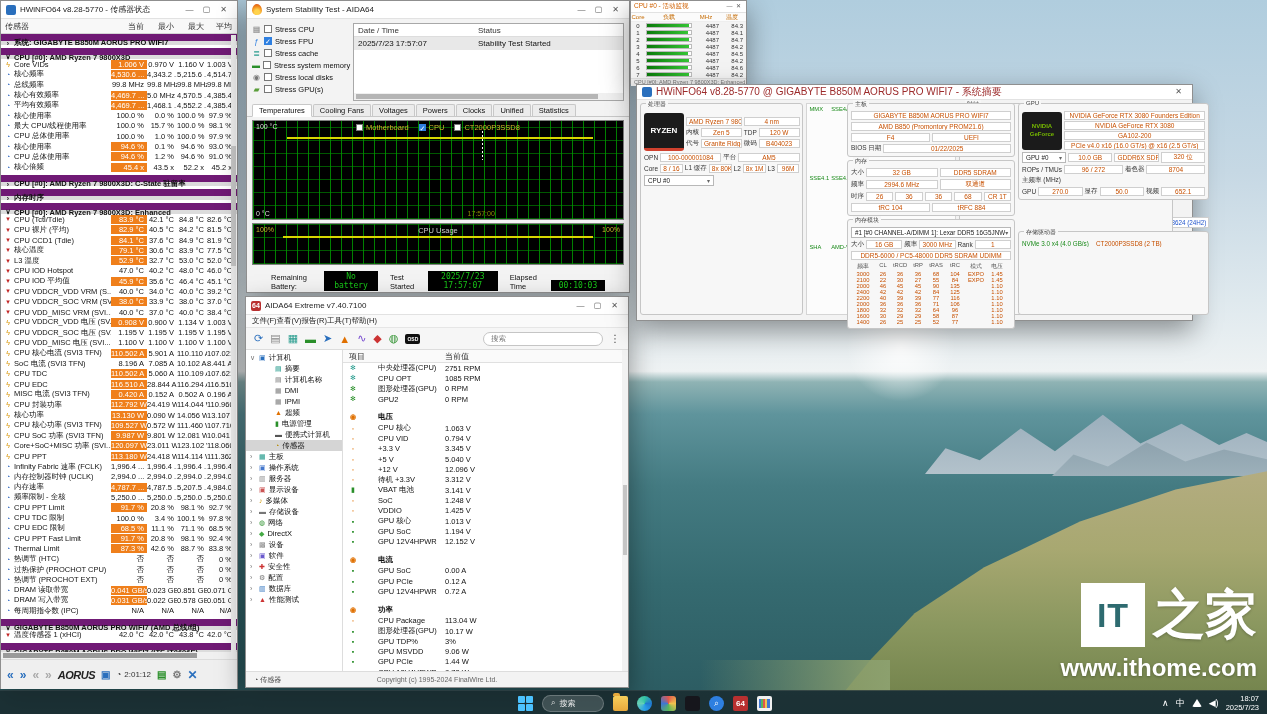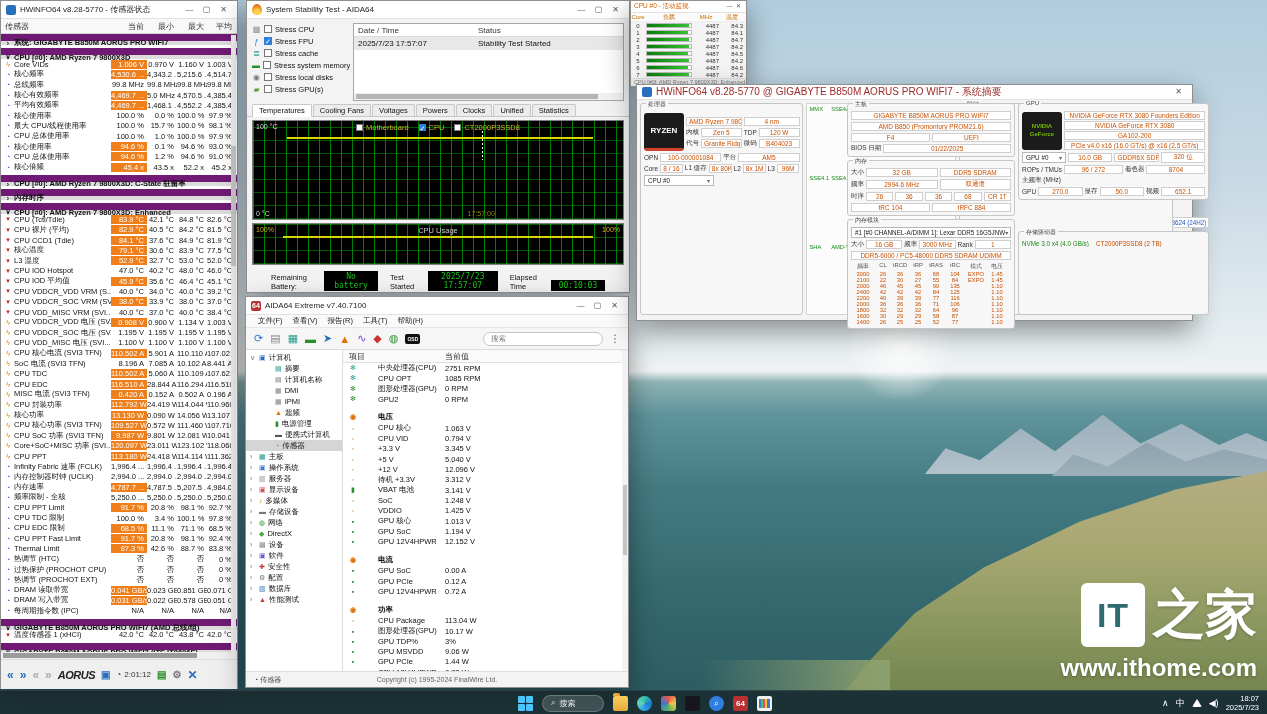--- a/index.html
+++ b/index.html
@@ -8,21 +8,21 @@
 
 #wp{position:absolute;inset:0;background:linear-gradient(180deg,#b0cdde 0%,#c6d8e4 24%,#dfe9ee 42%,#eef2f3 52%,#8fb3b4 53.5%,#5f949c 58%,#447b82 68%,#356a70 82%,#2b5a60 100%)}
 #sun{position:absolute;left:846px;top:292px;width:110px;height:110px;border-radius:50%;background:radial-gradient(circle,rgba(255,255,255,.92),rgba(255,255,255,0) 70%)}
 #m1{position:absolute;left:925px;top:398px;width:342px;height:76px;background:linear-gradient(180deg,#94a9b8,#b3c2cb);clip-path:polygon(0 100%,6% 66%,16% 82%,28% 40%,38% 70%,52% 22%,63% 60%,75% 34%,86% 62%,94% 46%,100% 58%,100% 100%)}
 #m2{position:absolute;left:1052px;top:428px;width:215px;height:48px;background:linear-gradient(180deg,#879da9,#9db0ba);clip-path:polygon(0 100%,10% 55%,26% 80%,44% 30%,62% 70%,80% 45%,100% 65%,100% 100%)}
 #grass{position:absolute;left:832px;top:462px;width:435px;height:229px;background:linear-gradient(180deg,#b5ad82 0%,#a8a871 38%,#8a975f 72%,#75854e 100%);clip-path:polygon(100% 4%,100% 100%,3% 100%,9% 86%,19% 66%,35% 46%,57% 26%,79% 12%)}
 #marsh{position:absolute;left:700px;top:660px;width:190px;height:31px;background:linear-gradient(90deg,rgba(140,160,110,0),#8ca06e)}
 
 #wm{position:absolute;right:10px;bottom:32px;color:#fff;text-align:right}
 #wm .row{display:flex;align-items:center;justify-content:flex-end;gap:8px}
-#wm .tile{width:64px;height:64px;background:#fff;border-radius:6px;display:grid;place-items:center;font-weight:bold;font-size:34px;color:#2e6b70;letter-spacing:1px}
+#wm .tile{width:64px;height:64px;background:#fff;border-radius:0;display:grid;place-items:center;font-weight:bold;font-size:34px;color:#2e6b70;letter-spacing:1px}
 #wm .zj{font-size:52px;font-weight:bold;font-family:"DejaVu Serif",serif;text-shadow:0 1px 3px rgba(0,0,0,.25)}
 #wm .url{font-size:24px;font-weight:bold;margin-top:4px;text-shadow:0 1px 3px rgba(0,0,0,.3)}
 
 #tb{position:absolute;left:0;bottom:0;width:1267px;height:24px;background:rgba(24,40,44,.82);border-top:1px solid rgba(255,255,255,.08)}
 #tb .apps{position:absolute;left:518px;top:0;height:24px;display:flex;align-items:center;gap:9px}
 .start{width:15px;height:15px;display:grid;grid-template-columns:7px 7px;grid-template-rows:7px 7px;gap:1px}
 .start i{background:#4cc2ff;border-radius:1px}
 .spill{height:17px;min-width:62px;border-radius:9px;background:rgba(255,255,255,.16);border:1px solid rgba(255,255,255,.22);display:flex;align-items:center;gap:4px;padding:0 8px;color:#eee;font-size:8px}
 .ti{width:15px;height:15px;display:grid;place-items:center;font-size:9px}
 .i-folder{background:linear-gradient(#f7ce5b,#e8a93c);border-radius:2px;position:relative}
@@ -113,21 +113,21 @@
 .inforow{display:flex;align-items:flex-end;gap:12px;padding:3px 24px;font-size:7.5px}
 .lcd{background:#000;color:#19c819;font-family:"DejaVu Sans Mono",monospace;font-size:8px;padding:1px 7px;min-width:54px;text-align:center}
 .btnrow{display:flex;gap:6px;padding:2px 6px 4px}
 .btn{border:1px solid #b0b0b0;background:linear-gradient(#fefefe,#ececec);padding:1px 9px;font-size:7.5px;border-radius:2px}
 .btn.dis{color:#9a9a9a}
 .btn.foc{border-color:#2e7fe0;box-shadow:0 1px 0 #2e7fe0}
 .btn.right{margin-left:auto;color:#9a9a9a}
 
 #winC{left:245px;top:296px;width:384px;height:392px;display:flex;flex-direction:column}
 .a64ic{background:#b93030;color:#fff;font-weight:bold;font-size:7px;display:grid;place-items:center}
-.menub{height:13px;display:flex;gap:10px;align-items:center;padding:0 12px;background:#fafafa;border-bottom:1px solid #e6e6e6;font-size:7.5px;color:#222}
+.menub{height:13px;display:flex;align-items:center;padding:0 6px;background:#fafafa;border-bottom:1px solid #e6e6e6;font-size:7.5px;color:#222}
 .toolb{height:22px;display:flex;align-items:center;gap:7px;padding:0 8px;background:#f6f6f6;border-bottom:1px solid #ddd}
 .toolb .tbi{font-size:11px}
 .osd{background:#101010;color:#fff;font-size:5px;font-weight:bold;padding:2px 2px;border-radius:2px}
 .search{margin-left:auto;width:120px;height:14px;border:1px solid #c5c5c5;border-radius:7px;background:#fff;font-size:7.5px;padding:0 7px;color:#333}
 .kebab{font-size:10px;color:#444}
 #winC .body{flex:1;display:flex;overflow:hidden;background:#fff}
 .tree{width:97px;border-right:1px solid #ddd;padding-top:2px;overflow:hidden}
 .trow{display:flex;align-items:center;gap:3px;height:11px;font-size:7.5px;white-space:nowrap;padding-left:4px}
 .trow.lv1{padding-left:20px}
 .trow.sel{background:#d5d5d5}

